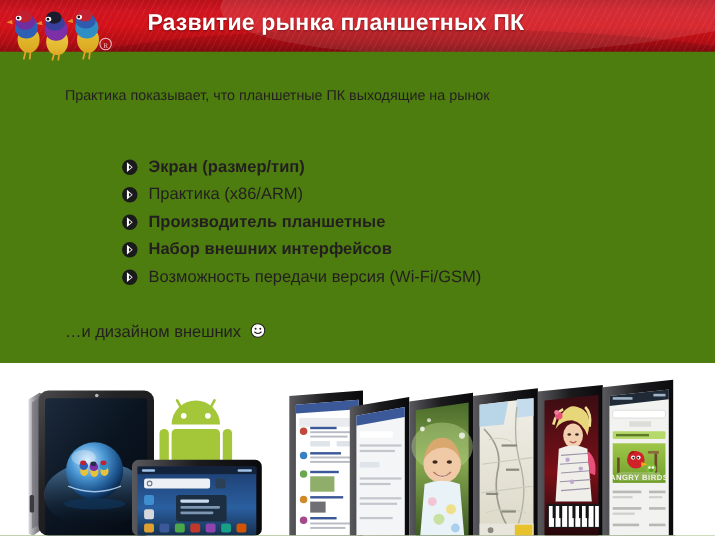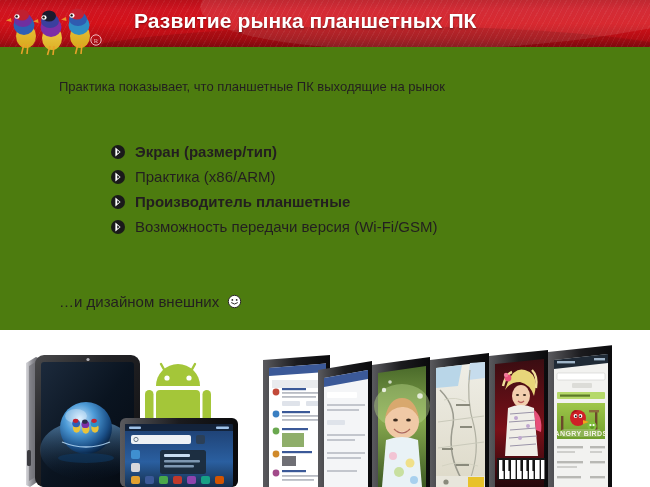--- a/index.html
+++ b/index.html
@@ -243,20 +243,30 @@
       <span class="bullet-icon">
         <svg width="16" height="16" viewBox="0 0 16 16" xmlns="http://www.w3.org/2000/svg">
           <circle cx="8" cy="8" r="7" fill="#1a1a1a"></circle>
           <path d="M5.4 3.6 L10.6 8 L5.4 12.4 Z" fill="#ffffff"></path>
           <path d="M7.2 6.2 L9.6 8 L7.2 9.8 Z" fill="#1a1a1a"></path>
         </svg>
       </span>
       <span class="bullet-text bold">Производитель планшетные</span>
     </div>
 
+    <div class="bullet-row">
+      <span class="bullet-icon">
+        <svg width="16" height="16" viewBox="0 0 16 16" xmlns="http://www.w3.org/2000/svg">
+          <circle cx="8" cy="8" r="7" fill="#1a1a1a"></circle>
+          <path d="M5.4 3.6 L10.6 8 L5.4 12.4 Z" fill="#ffffff"></path>
+          <path d="M7.2 6.2 L9.6 8 L7.2 9.8 Z" fill="#1a1a1a"></path>
+        </svg>
+      </span>
+      <span class="bullet-text bold">Набор внешних интерфейсов</span>
+    </div>
 
     <div class="bullet-row">
       <span class="bullet-icon">
         <svg width="16" height="16" viewBox="0 0 16 16" xmlns="http://www.w3.org/2000/svg">
           <circle cx="8" cy="8" r="7" fill="#1a1a1a"></circle>
           <path d="M5.4 3.6 L10.6 8 L5.4 12.4 Z" fill="#ffffff"></path>
           <path d="M7.2 6.2 L9.6 8 L7.2 9.8 Z" fill="#1a1a1a"></path>
         </svg>
       </span>
       <span class="bullet-text">Возможность передачи версия (Wi-Fi/GSM)</span>

